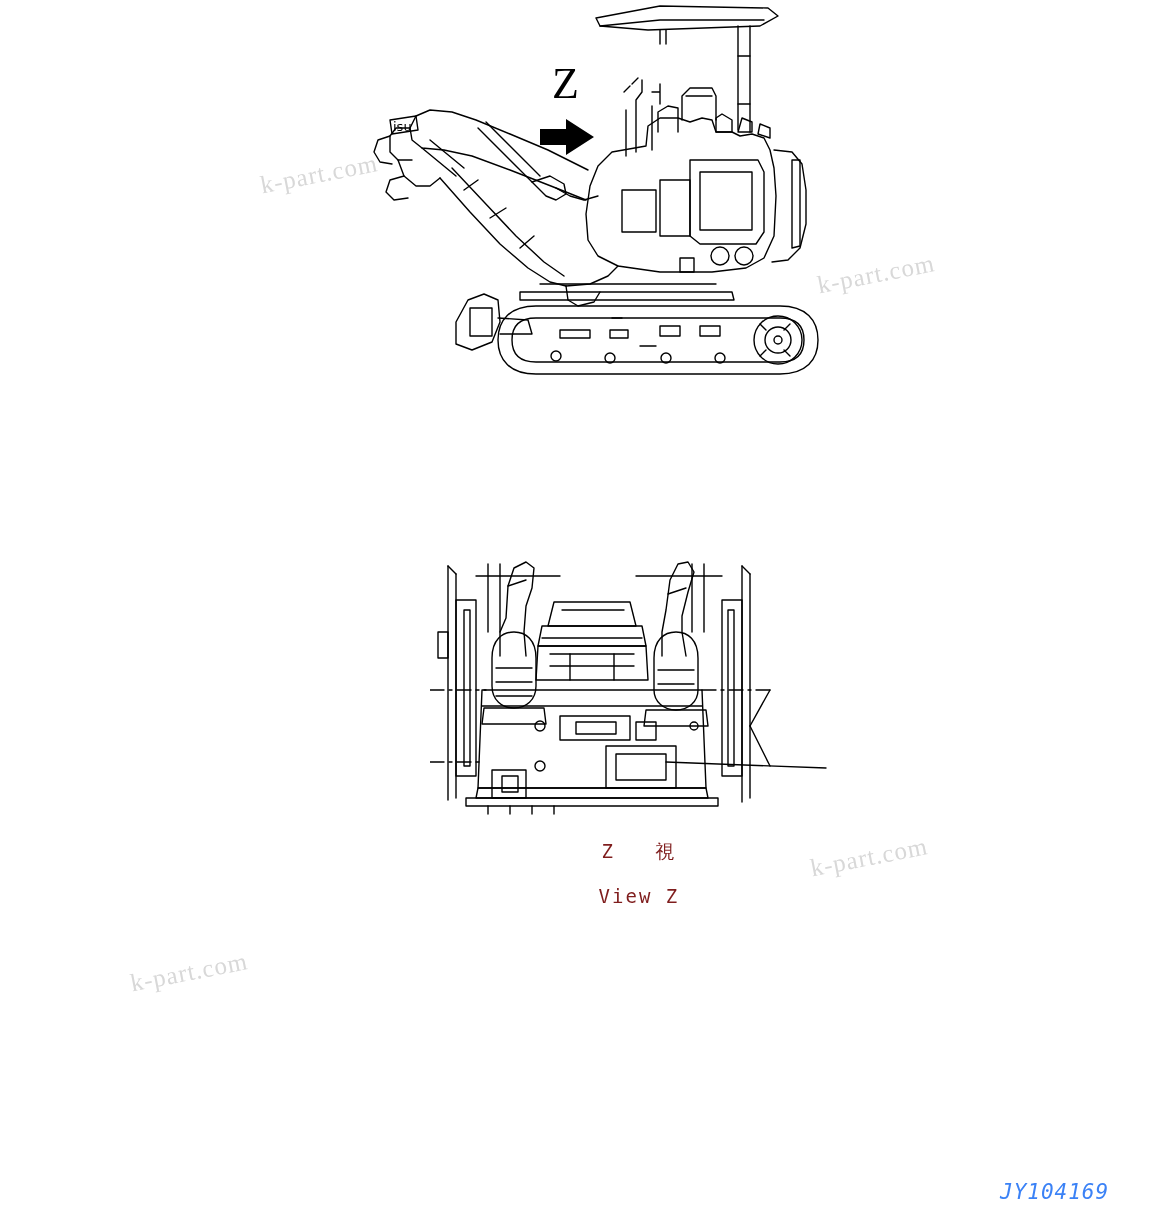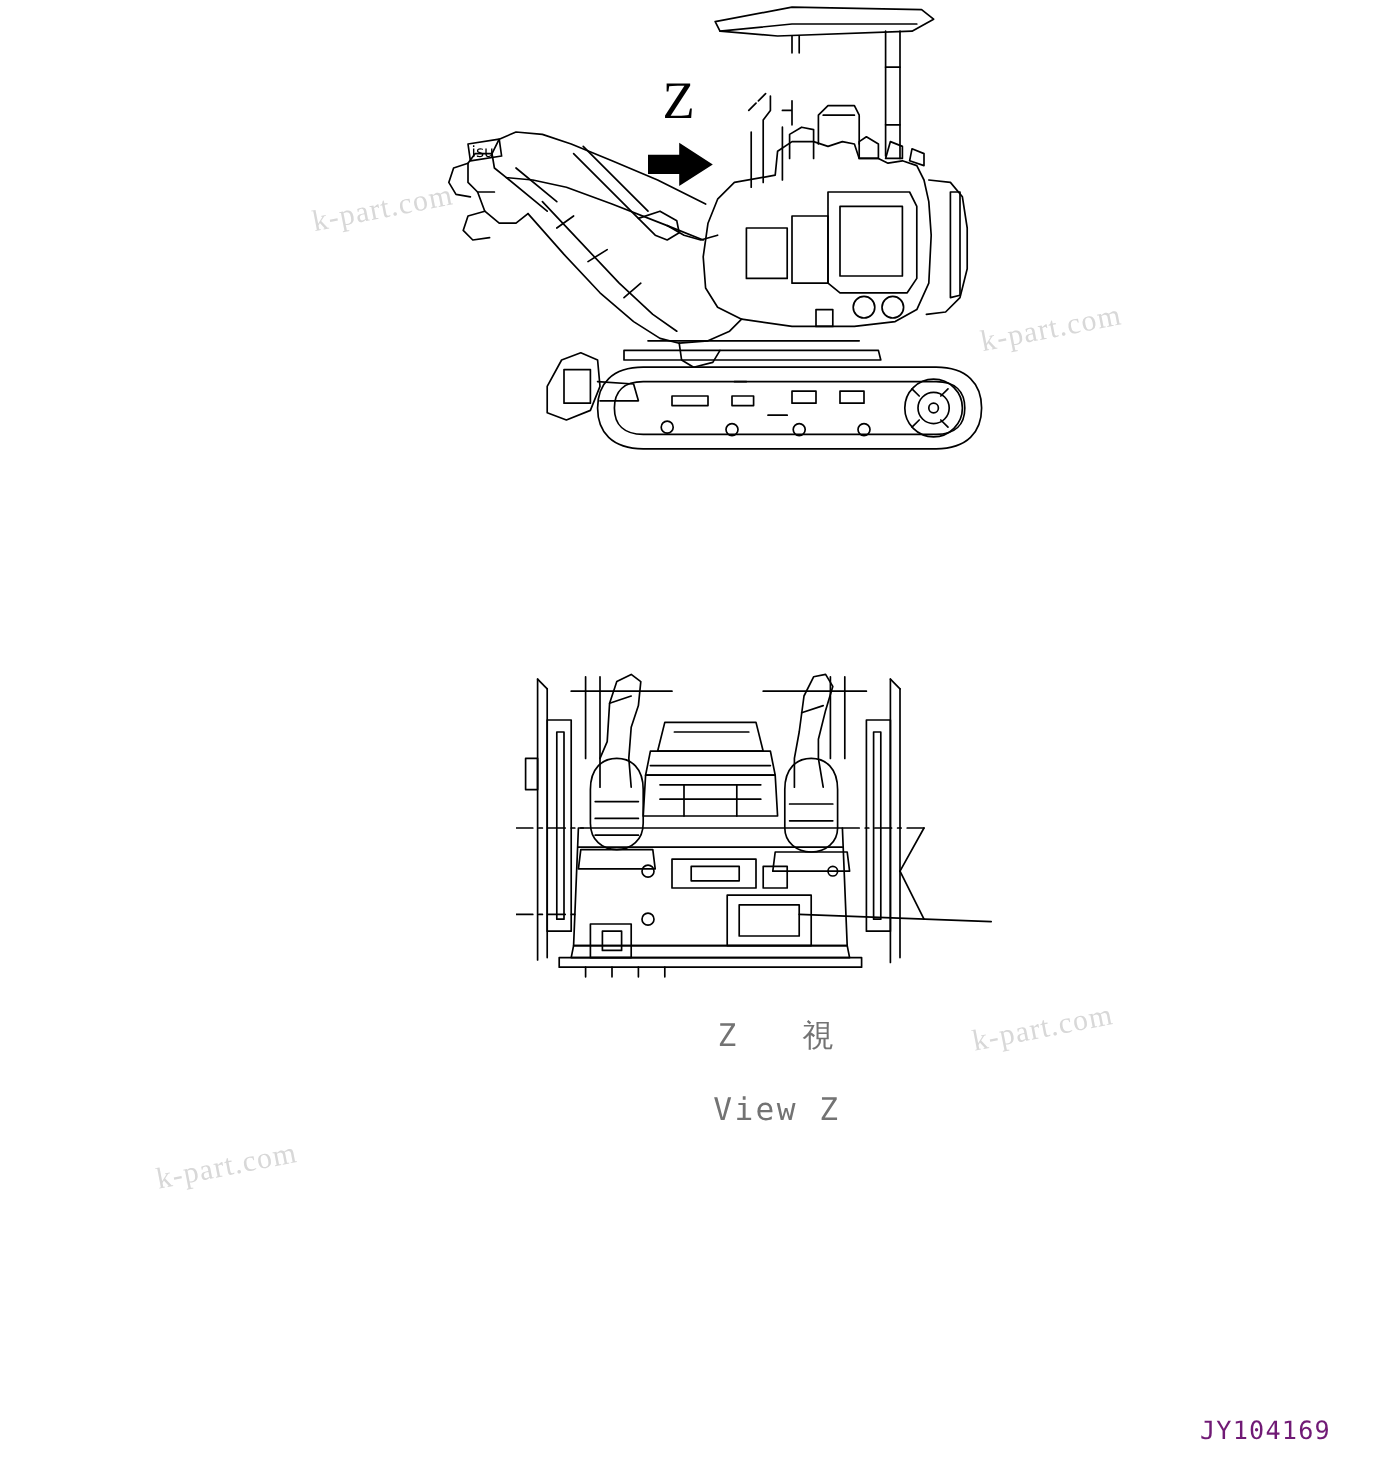--- a/index.html
+++ b/index.html
@@ -32,33 +32,34 @@
   .label-z {
     position: absolute;
     font-family: "Liberation Serif", serif;
     font-size: 44px;
     font-weight: 400;
     color: #000;
   }
   .viewlabel {
     position: absolute;
     font-family: "DejaVu Sans Mono", monospace;
-    font-size: 26px;
+    font-size: 19px;
     letter-spacing: 2px;
     line-height: 1.18;
     text-align: center;
-    color: #737373;
+    color: #7f1d1d;
     white-space: pre;
   }
   .partno {
     position: absolute;
     font-family: "DejaVu Sans Mono", monospace;
     font-size: 21px;
     letter-spacing: 1px;
-    color: #701a75;
+    color: #3b82f6;
+    font-style: italic;
   }
   svg.fig {
     position: absolute;
     display: block;
   }
   .fig path, .fig line, .fig polyline, .fig polygon, .fig circle, .fig ellipse, .fig rect {
     vector-effect: non-scaling-stroke;
   }
 </style>
 </head>

